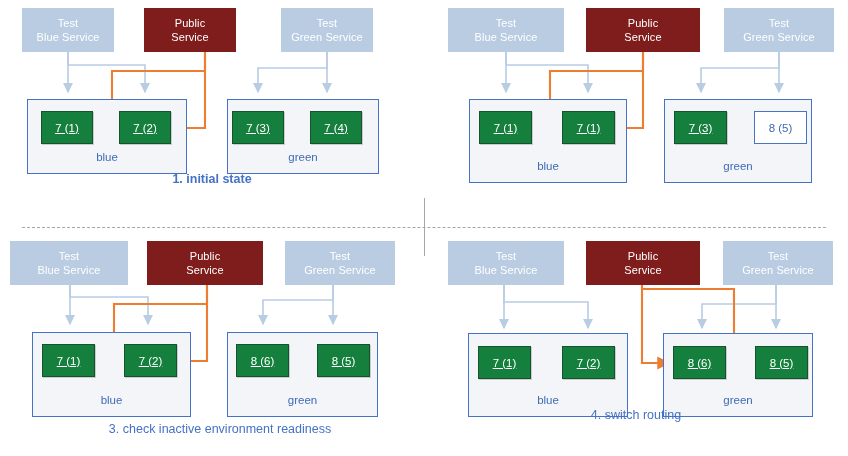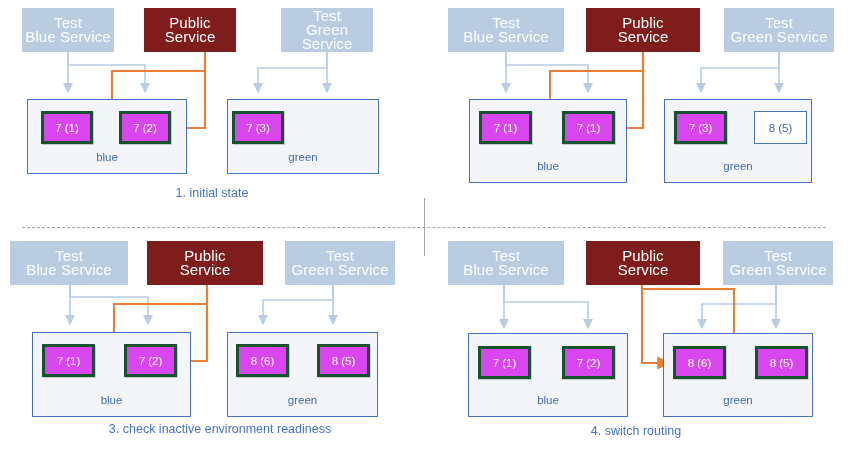--- a/index.html
+++ b/index.html
@@ -39,21 +39,21 @@
 
   
   .svc {
     position: absolute;
     box-sizing: border-box;
     display: flex;
     align-items: center;
     justify-content: center;
     text-align: center;
     color: #ffffff;
-    font-size: 15px;
+    font-size: 11px;
     line-height: 14px;
     letter-spacing: 0.1px;
   }
   .svc-light { background: #b9cce2; }
   .svc-dark  { background: #7f1d1d; }
 
   
   .env {
     position: absolute;
     box-sizing: border-box;
@@ -73,24 +73,25 @@
   
   .inst {
     position: absolute;
     box-sizing: border-box;
     display: flex;
     align-items: center;
     justify-content: center;
     font-size: 11.5px;
   }
   .inst-filled {
-    background: #d946ef;
+    background: #15803d;
     color: #ffffff;
-    border: 3px solid #14532d;
+    border: 1px solid #14532d;
     box-shadow: 1px 1px 0 rgba(170,170,170,0.55);
+    text-decoration: underline;
   }
   .inst-outline {
     background: #ffffff;
     color: #3f6bb5;
     border: 1px solid #4775c2;
   }
 
   
   .caption {
     position: absolute;
@@ -161,22 +162,23 @@
     <div class="env" style="left:27px; top:99px; width:160px; height:75px;">
       <span class="env-label">blue</span>
     </div>
     <div class="inst inst-filled" style="left:41px; top:111px; width:52px; height:33px;">7 (1)</div>
     <div class="inst inst-filled" style="left:119px; top:111px; width:52px; height:33px;">7 (2)</div>
 
     <div class="env" style="left:227px; top:99px; width:152px; height:75px;">
       <span class="env-label">green</span>
     </div>
     <div class="inst inst-filled" style="left:232px; top:111px; width:52px; height:33px;">7 (3)</div>
-
-    <div class="caption" style="top:186px;">1. initial state</div>
+    <div class="inst inst-filled" style="left:310px; top:111px; width:52px; height:33px;">7 (4)</div>
+
+    <div class="caption" style="top:172px;font-weight:bold;">1. initial state</div>
   </div>
 
   <div class="panel panel-1">
     <svg class="panel-svg" viewBox="0 0 424 228">
       <defs>
         <marker id="ab2" markerWidth="7" markerHeight="7" refX="5.6" refY="3.5" orient="auto">
           <path d="M0,0.4 L6.4,3.5 L0,6.6 Z" fill="#b8cce4"></path>
         </marker>
         <marker id="ao2" markerWidth="7" markerHeight="7" refX="5.6" refY="3.5" orient="auto">
           <path d="M0,0.4 L6.4,3.5 L0,6.6 Z" fill="#ed7d31"></path>
@@ -302,19 +304,19 @@
     </div>
     <div class="inst inst-filled" style="left:54px; top:118px; width:53px; height:33px;">7 (1)</div>
     <div class="inst inst-filled" style="left:138px; top:118px; width:53px; height:33px;">7 (2)</div>
 
     <div class="env" style="left:239px; top:105px; width:150px; height:84px;">
       <span class="env-label">green</span>
     </div>
     <div class="inst inst-filled" style="left:249px; top:118px; width:53px; height:33px;">8 (6)</div>
     <div class="inst inst-filled" style="left:331px; top:118px; width:53px; height:33px;">8 (5)</div>
 
-    <div class="caption" style="top:196px;">4. switch routing</div>
+    <div class="caption" style="top:180px;">4. switch routing</div>
   </div>
 
   <div class="divider divider-h"></div>
   <div class="divider divider-v"></div>
 
 </div>
 
 </body></html>

